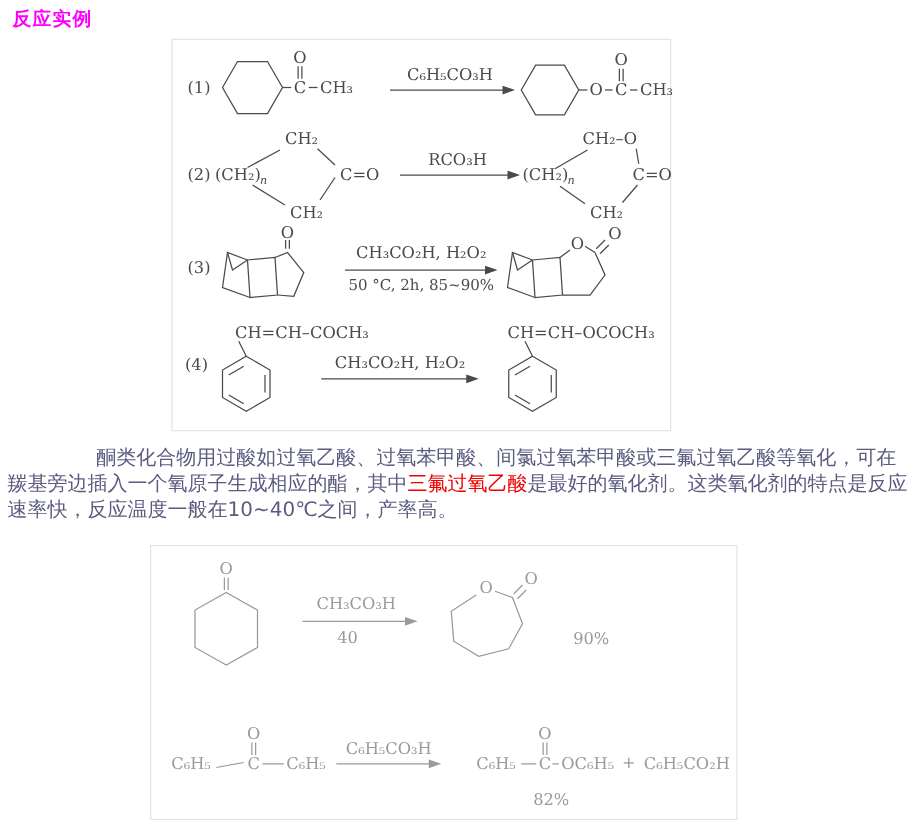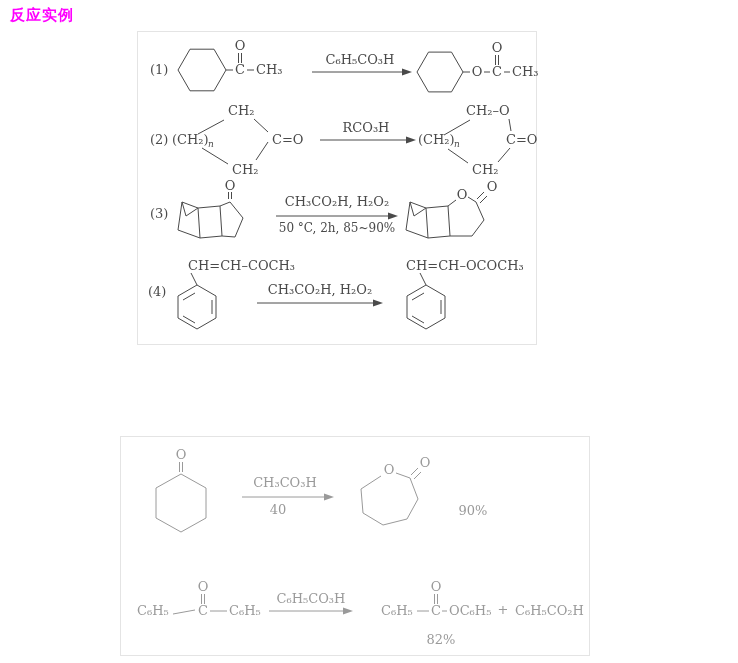--- a/index.html
+++ b/index.html
@@ -122,20 +122,21 @@
       <text x="180" y="36" text-anchor="middle">CH₃CO₂H, H₂O₂</text>
       <text x="266" y="12">CH=CH–OCOCH₃</text>
       <polygon class="bond" points="286,27 305,38 305,60 286,71 267,60 267,38"></polygon>
       <line class="bond" x1="286" y1="27" x2="280" y2="15"></line>
       <line class="bond" x1="301" y1="42" x2="301" y2="56"></line>
       <line class="bond" x1="284" y1="65" x2="272" y2="58"></line>
       <line class="bond" x1="272" y1="42" x2="284" y2="35"></line>
     </svg>
   </div>
 
+  <p class="para"><span>酮类化合物用过酸如过氧乙酸、过氧苯甲酸、间氯过氧苯甲酸或三氟过氧乙酸等氧化，可在羰基旁边插入一个氧原子生成相应的酯，其中</span><span class="hl">三氟过氧乙酸</span><span>是最好的氧化剂。这类氧化剂的特点是反应速率快，反应温度一般在10~40℃之间，产率高。</span></p>
 
   <div class="box box2">
 
     <svg class="rxn" style="top:6px" width="467" height="100" viewBox="0 0 467 100">
       <text x="58" y="16" text-anchor="middle">O</text>
       <line class="bond" x1="56.5" y1="19" x2="56.5" y2="29"></line>
       <line class="bond" x1="59.5" y1="19" x2="59.5" y2="29"></line>
       <polygon class="bond" points="58,31 83,45 83,75 58,89 33,75 33,45"></polygon>
       <line class="bond" x1="119" y1="54" x2="202" y2="54"></line>
       <polygon class="head" points="211,54 201,50.5 201,57.5"></polygon>

